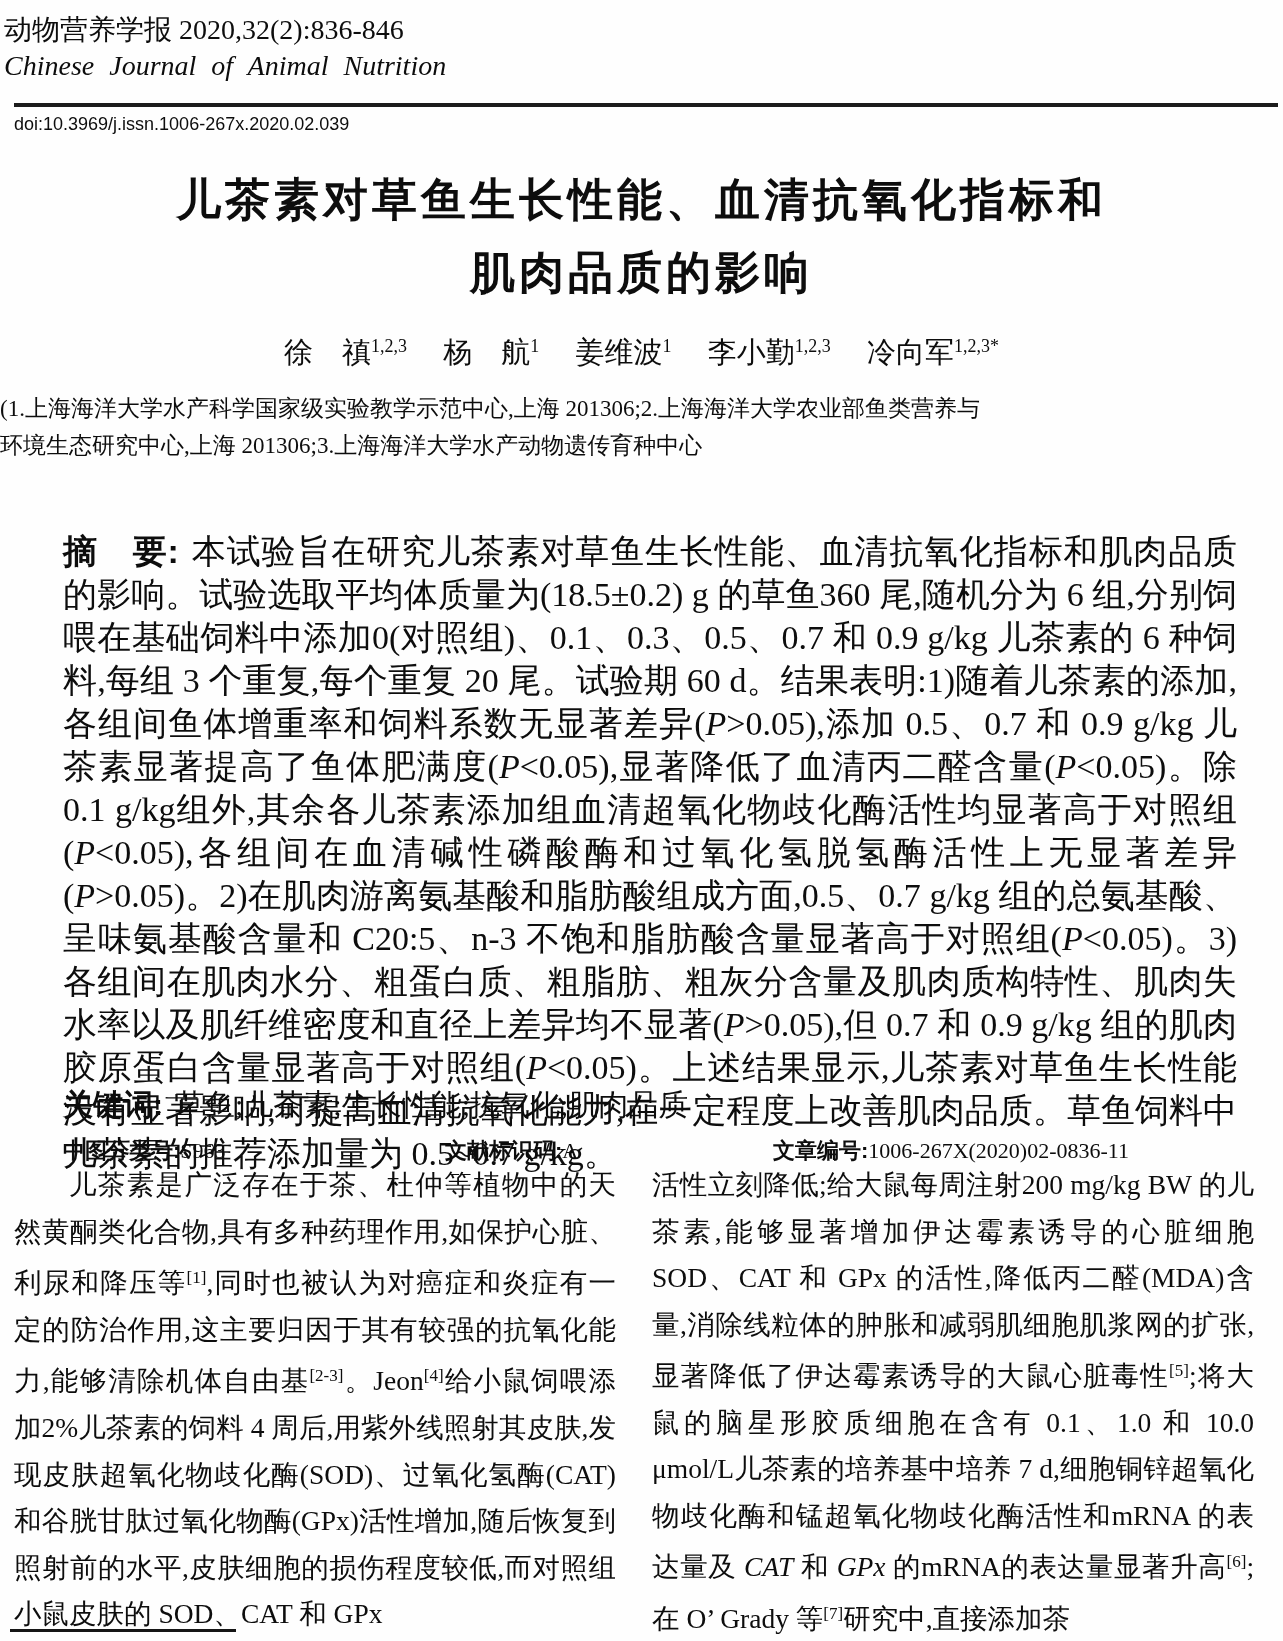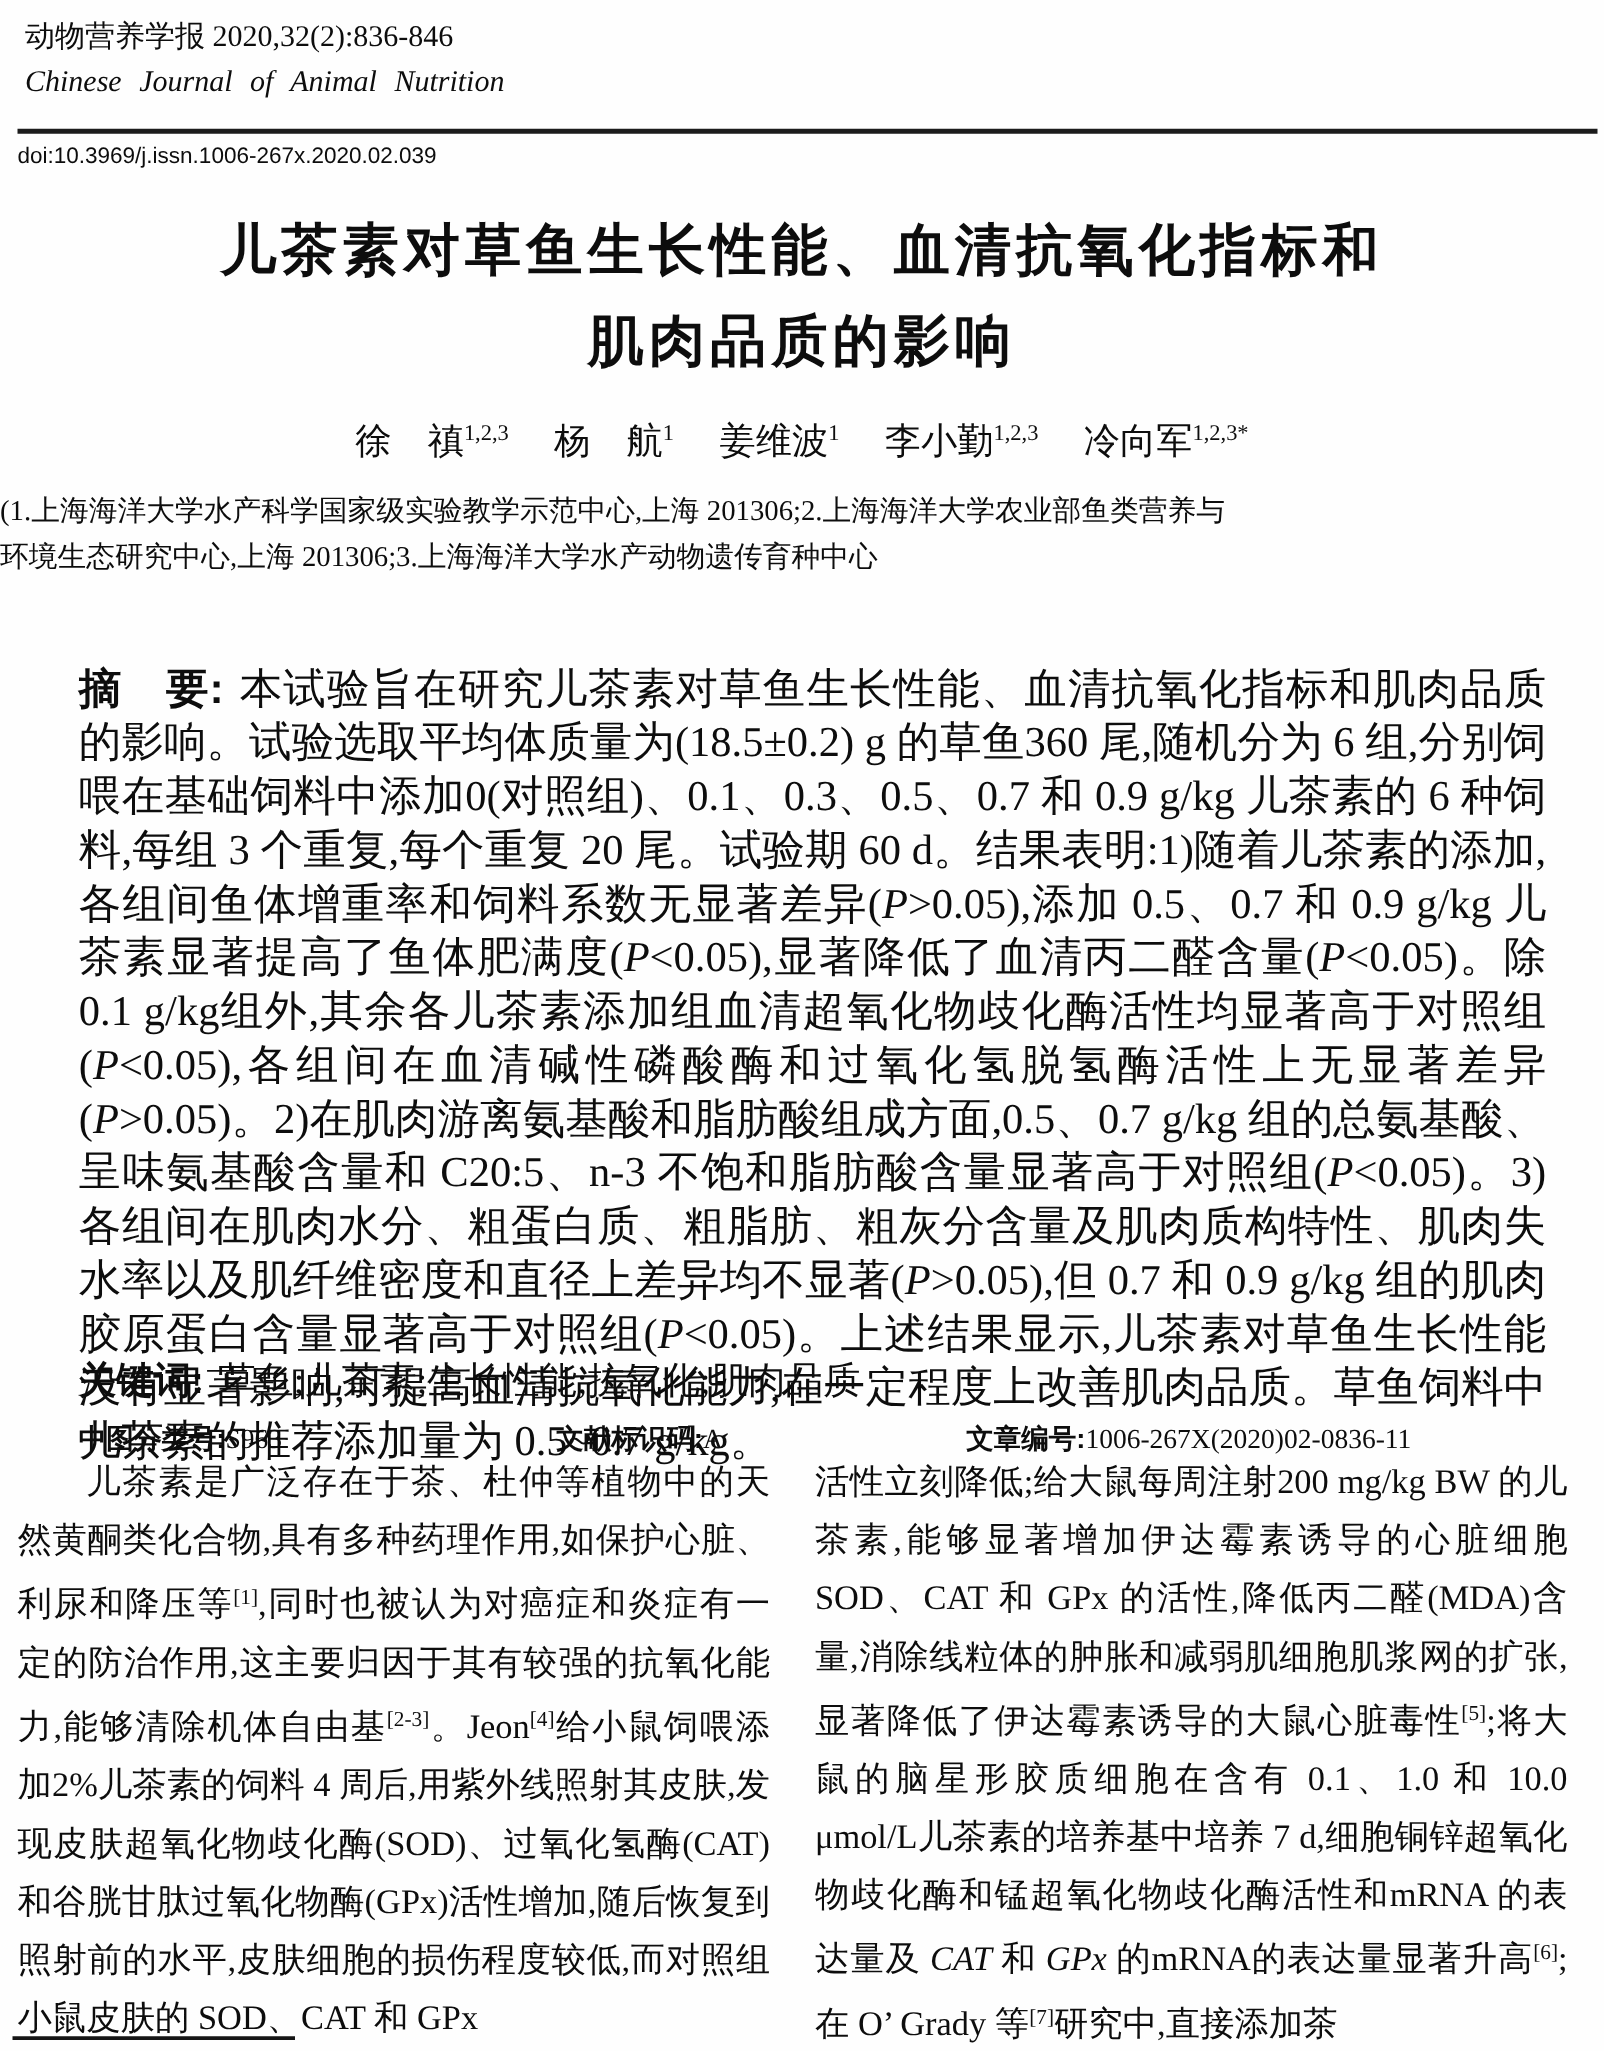--- a/index.html
+++ b/index.html
@@ -2,21 +2,21 @@
 <html><head>
 <meta charset="utf-8">
 <style>
   html,body { margin:0; padding:0; background:#ffffff; }
   .page {
     position:relative; width:1283px; height:1641px; margin:0 auto;
     background:#fefefe; color:#0d0d0d; overflow:hidden;
     font-family:"Liberation Serif", serif;
   }
   
-  .journal-header { position:absolute; top:12px; left:20px; font-size:24px; line-height:36px; }
+  .journal-header { position:absolute; top:12px; left:4px; font-size:28px; line-height:36px; }
   .journal-en { font-style:italic; word-spacing:8px; }
   .header-rule { position:absolute; top:103px; left:14px; width:1264px; height:4px; background:#1c1c1c; }
   .doi-line { position:absolute; top:114px; left:14px; font-family:"Liberation Sans", sans-serif; font-size:18px; }
   
   .article-title {
     position:absolute; top:163px; left:0; width:100%; margin:0; text-align:center;
     font-family:"Liberation Sans", sans-serif; font-weight:700;
     font-size:45px; line-height:73px; letter-spacing:4px;
   }
   

